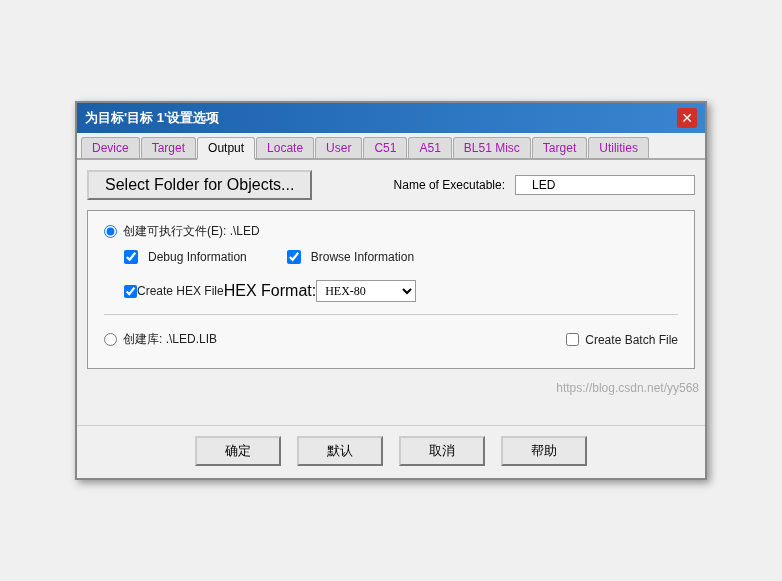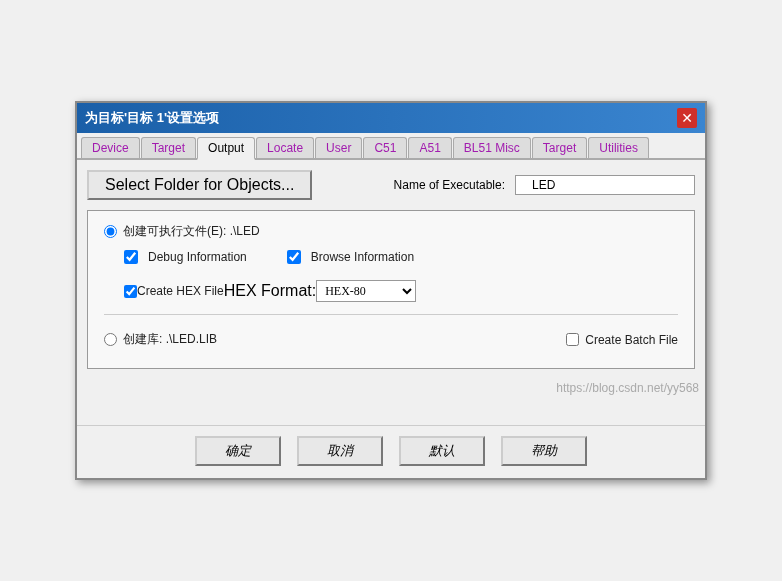--- a/index.html
+++ b/index.html
@@ -165,21 +165,20 @@
       margin-top: 30px;
     }
     .footer-btn {
       padding: 4px 28px;
       border: 2px outset #ccc;
       background: #e8e8e8;
       cursor: pointer;
       font-size: 13px;
       font-family: inherit;
       min-width: 75px;
-      font-style: italic;
     }
     .watermark {
       font-size: 12px;
       color: #aaa;
       text-align: right;
       padding-right: 6px;
       margin-top: -8px;
       margin-bottom: 4px;
     }
     input[type="radio"] {
@@ -262,17 +261,17 @@
           <label for="chk_batch" class="label-text">Create Batch File</label>
         </div>
       </div>
     </div>
   </div>
 
   <div class="watermark">https://blog.csdn.net/yy568</div>
 
   <div class="footer">
     <button class="footer-btn">确定</button>
+    <button class="footer-btn">默认</button>
     <button class="footer-btn">取消</button>
-    <button class="footer-btn">默认</button>
     <button class="footer-btn">帮助</button>
   </div>
 </div>
 
 </body></html>

